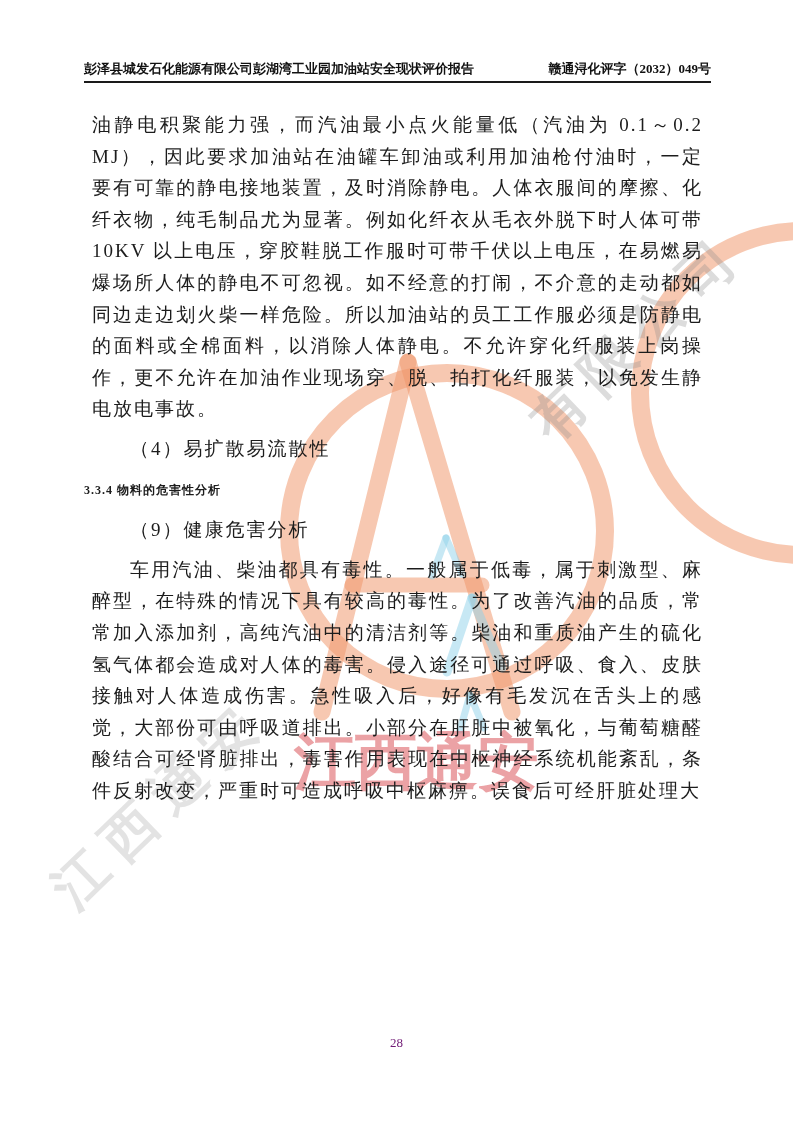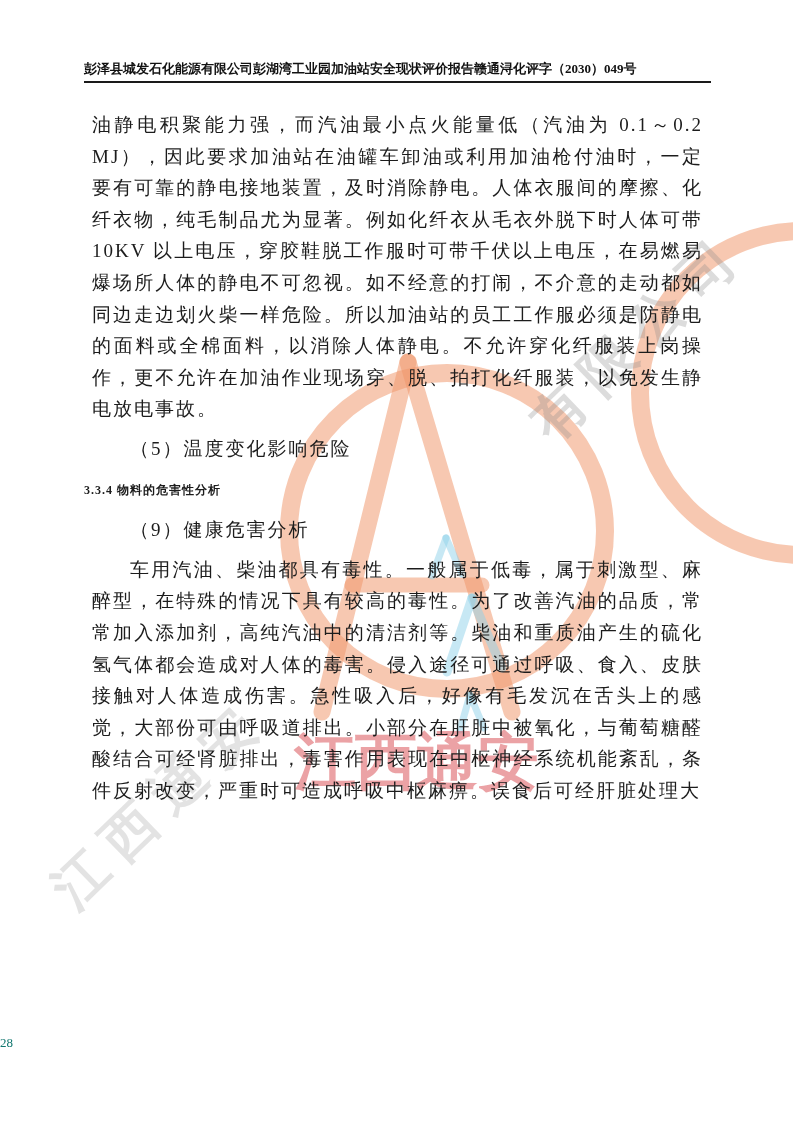--- a/index.html
+++ b/index.html
@@ -25,40 +25,40 @@
     color:rgba(140,140,140,0.30);
     white-space:nowrap;
     transform-origin:0 50%;
   }
   .wm-ghost-tr{left:540px;top:395px;transform:rotate(-44deg);}
   .wm-ghost-bl{left:62px;top:862px;transform:rotate(-44deg);color:rgba(140,140,140,0.24);}
   
   .content{position:relative;z-index:1;}
   .header{
     position:absolute;left:84px;top:60px;width:627px;
-    display:flex;align-items:flex-end;
+    display:flex;justify-content:space-between;align-items:flex-end;
     font-size:13px;font-weight:bold;color:#111;
     padding-bottom:3px;border-bottom:2px solid #1a1a1a;
   }
   .header span{white-space:nowrap;}
   .body-text{
     position:absolute;left:84px;top:101px;width:627px;
     font-size:19px;line-height:31.6px;letter-spacing:2px;
     text-align:justify;text-justify:inter-character;
   }
   .para{margin:8px;}
   .para.subhead{text-indent:38px;}
   .para.body-indent{text-indent:38px;}
   .para.heading{
     font-weight:bold;font-size:12px;letter-spacing:1px;
     margin:10px 0 4px 0;text-indent:0;
   }
   .footer{
     position:absolute;left:0;top:1035px;width:793px;
-    font-size:13px;color:#0f766e;
+    text-align:center;font-size:13px;color:#701a75;
   }
 </style>
 </head>
 <body>
 
 <div class="page">
 
   <div class="wm-layer">
     <svg width="793" height="1122" viewBox="0 0 793 1122">
 
@@ -85,26 +85,26 @@
 
     <div class="wm-ghost wm-ghost-bl">江西通安</div>
 
     <div class="wm-red">江西通安</div>
   </div>
 
   <div class="content">
 
     <div class="header">
       <span>彭泽县城发石化能源有限公司彭湖湾工业园加油站安全现状评价报告</span>
-      <span>赣通浔化评字（2030）049号</span>
+      <span>赣通浔化评字（2032）049号</span>
     </div>
 
     <div class="body-text">
         <p class="para body">油静电积聚能力强，而汽油最小点火能量低（汽油为 0.1～0.2 MJ），因此要求加油站在油罐车卸油或利用加油枪付油时，一定要有可靠的静电接地装置，及时消除静电。人体衣服间的摩擦、化纤衣物，纯毛制品尤为显著。例如化纤衣从毛衣外脱下时人体可带 10KV 以上电压，穿胶鞋脱工作服时可带千伏以上电压，在易燃易爆场所人体的静电不可忽视。如不经意的打闹，不介意的走动都如同边走边划火柴一样危险。所以加油站的员工工作服必须是防静电的面料或全棉面料，以消除人体静电。不允许穿化纤服装上岗操作，更不允许在加油作业现场穿、脱、拍打化纤服装，以免发生静电放电事故。</p>
-        <p class="para subhead">（5）温度变化影响危险</p>
+        <p class="para subhead">（4）易扩散易流散性</p>
         <p class="para heading">3.3.4 物料的危害性分析</p>
         <p class="para subhead">（9）健康危害分析</p>
         <p class="para body-indent">车用汽油、柴油都具有毒性。一般属于低毒，属于刺激型、麻醉型，在特殊的情况下具有较高的毒性。为了改善汽油的品质，常常加入添加剂，高纯汽油中的清洁剂等。柴油和重质油产生的硫化氢气体都会造成对人体的毒害。侵入途径可通过呼吸、食入、皮肤接触对人体造成伤害。急性吸入后，好像有毛发沉在舌头上的感觉，大部份可由呼吸道排出。小部分在肝脏中被氧化，与葡萄糖醛酸结合可经肾脏排出，毒害作用表现在中枢神经系统机能紊乱，条件反射改变，严重时可造成呼吸中枢麻痹。误食后可经肝脏处理大</p>
       </div>
 
     <div class="footer">
       <span>28</span>
     </div>
 
   </div>

